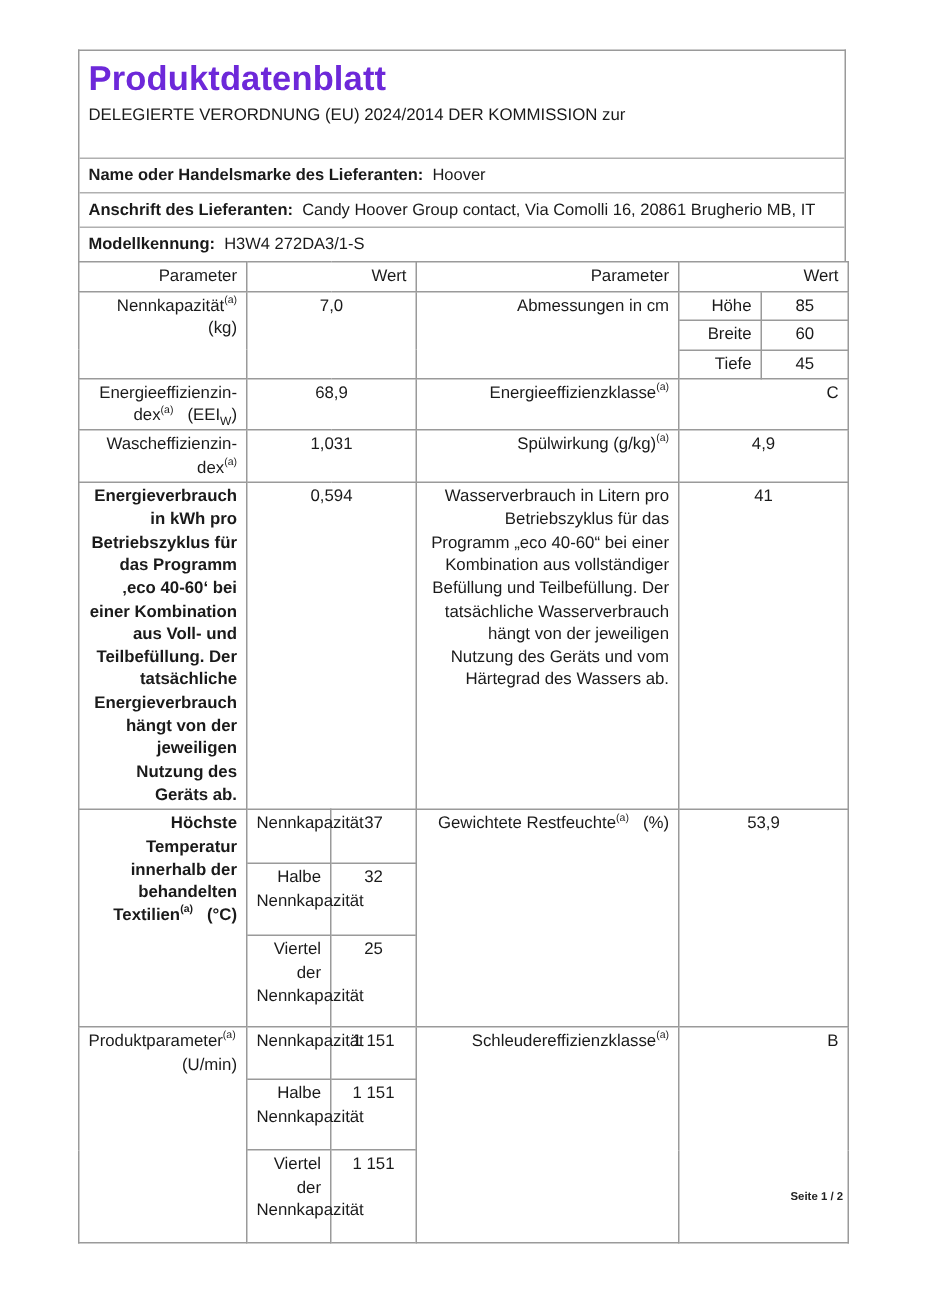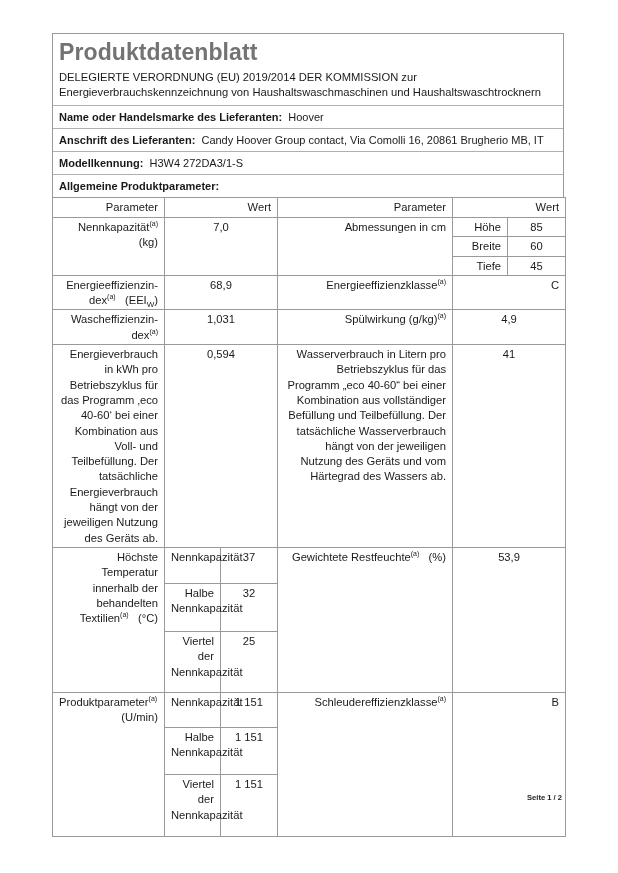--- a/index.html
+++ b/index.html
@@ -1,58 +1,54 @@
 <!DOCTYPE html>
 <html><head>
 <meta charset="utf-8">
 <style>
   html, body { margin: 0; padding: 0; background: #ffffff; }
   body { width: 618px; height: 873px; position: relative; overflow: hidden;
          font-family: "Liberation Sans", "DejaVu Sans", sans-serif; color: #1a1a1a; }
   .sheet { position: absolute; left: 52px; top: 33px; width: 512px; }
   .frame { border: 1px solid #9a9a9a; border-bottom: none; }
-  .title { color: #737373; font-weight: bold; font-size: 23px; letter-spacing: 0.1px;
+  .title { color: #6d28d9; font-weight: bold; font-size: 23px; letter-spacing: 0.1px;
            padding: 3px 0 0 6px; height: 33px; line-height: 30px; }
   .subtitle { font-size: 11.2px; line-height: 15px; padding: 0 0 3px 6px; height: 32px; }
   .info-row { border-top: 1px solid #b0b0b0; height: 22px; line-height: 22px;
               padding-left: 6px; font-size: 11px; white-space: nowrap; }
   .info-row b { font-weight: bold; }
   table.params { border-collapse: collapse; width: 513px; table-layout: fixed;
                  font-size: 11.2px; line-height: 15.3px; }
   table.params td { border: 1px solid #9a9a9a; vertical-align: top; padding: 2px 6px 1px 6px; text-align: right; }
   table.params td.num { text-align: center; }
   .sup { font-size: 7px; vertical-align: super; line-height: 0; }
   .sub { font-size: 8px; vertical-align: sub; line-height: 0; }
-  .just { text-align: justify; }
+  .just { text-align: justify; font-weight: bold; }
   .footer { position: absolute; left: 527px; top: 793px; font-size: 7.6px; font-weight: bold; color: #222; }
 </style>
 </head>
 <body>
 
 <div class="sheet">
   <div class="frame">
     <div class="title">Produktdatenblatt</div>
     <div class="subtitle">
-      <div>DELEGIERTE VERORDNUNG (EU) 2019/2014 DER KOMMISSION zur</div>
-      <div>Energieverbrauchskennzeichnung von Haushaltswaschmaschinen und Haushaltswaschtrocknern</div>
+      <div>DELEGIERTE VERORDNUNG (EU) 2024/2014 DER KOMMISSION zur</div>
     </div>
     <div class="info-row">
       <b>Name oder Handelsmarke des Lieferanten:</b>&nbsp;
       <span>Hoover</span>
     </div>
     <div class="info-row">
       <b>Anschrift des Lieferanten:</b>&nbsp;
       <span>Candy Hoover Group contact, Via Comolli 16, 20861 Brugherio MB, IT</span>
     </div>
     <div class="info-row">
       <b>Modellkennung:</b>&nbsp;
       <span>H3W4 272DA3/1-S</span>
-    </div>
-    <div class="info-row">
-      <b>Allgemeine Produktparameter:</b>
     </div>
   </div>
 
   <table class="params">
     <colgroup>
       <col style="width:112px">
         <col style="width:56px">
         <col style="width:57px">
       <col style="width:175px">
         <col style="width:55px">

